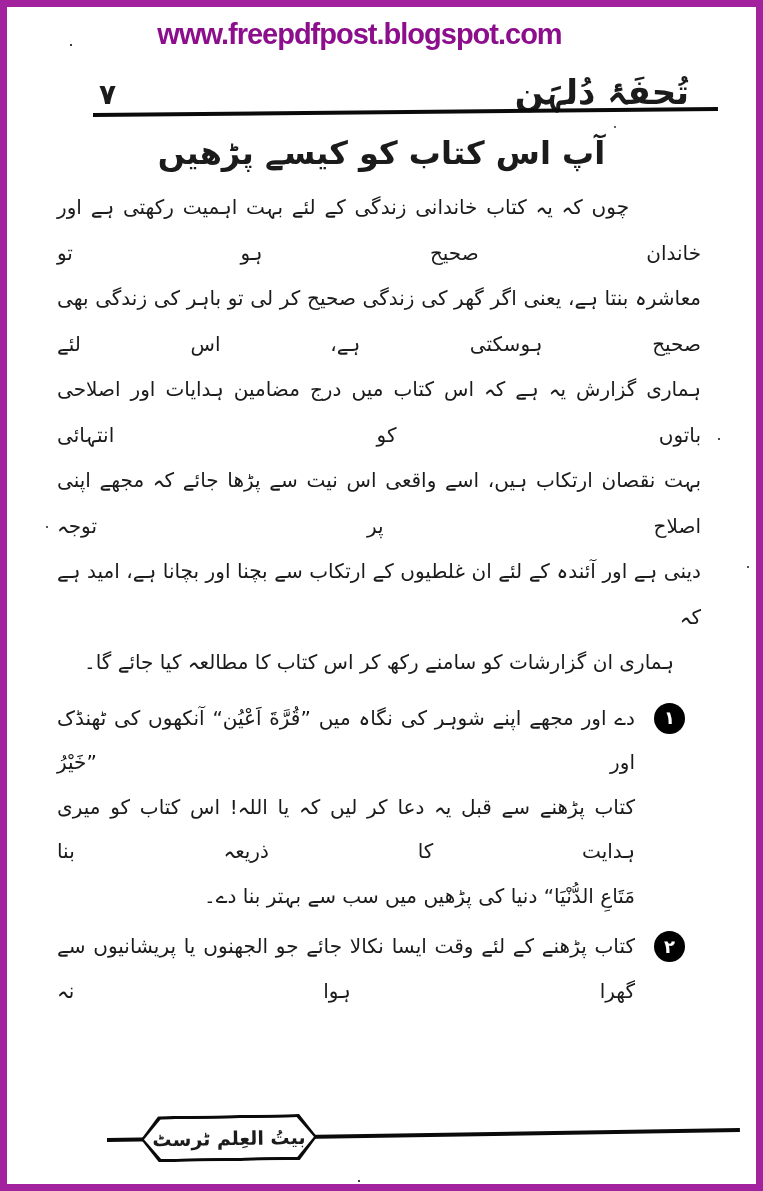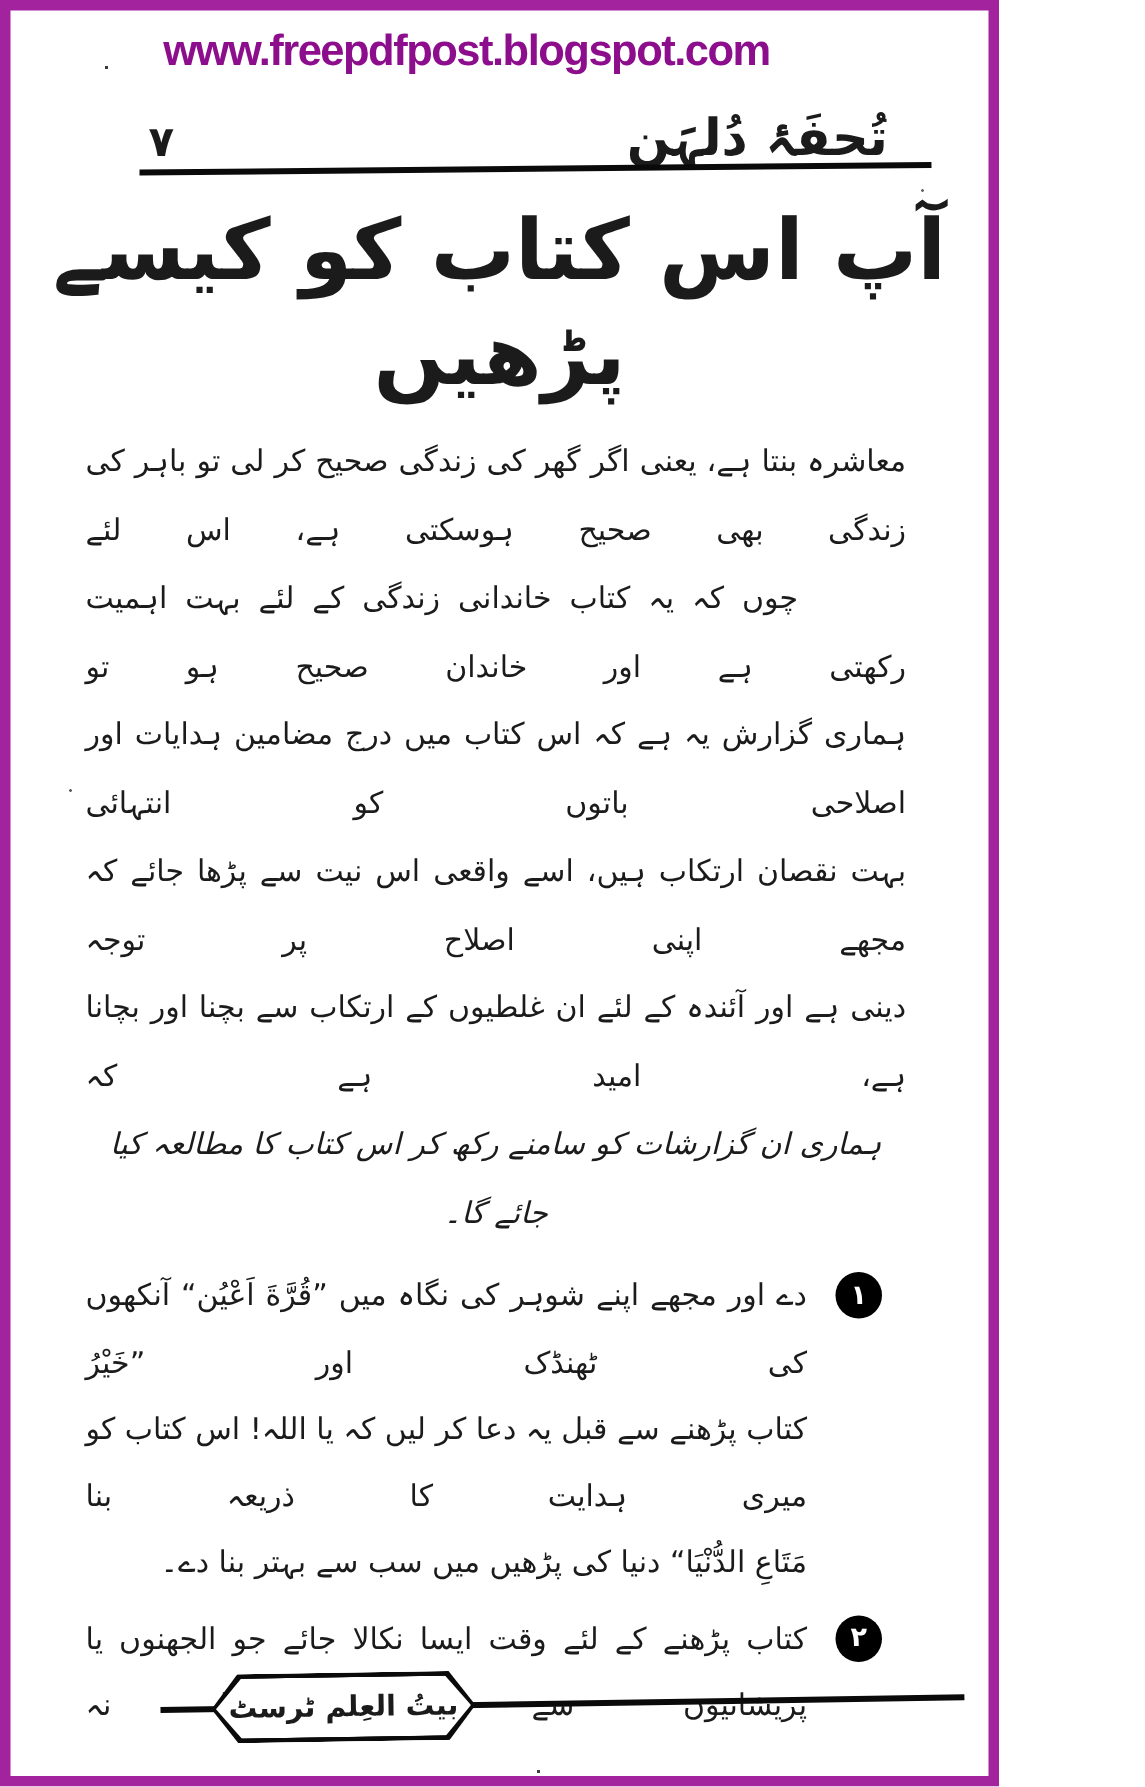--- a/index.html
+++ b/index.html
@@ -3,21 +3,21 @@
 <meta charset="utf-8">
 <style>
   :root{
     --frame:#a2239d;
     --url:#8c0e8c;
     --ink:#1b1b1b;
   }
   html,body{margin:0;padding:0;}
   body{width:763px;height:1191px;background:#ffffff;font-family:"DejaVu Sans",sans-serif;}
   .page{
-    position:relative;width:666px;height:1191px;box-sizing:border-box;
+    position:relative;width:763px;height:1191px;box-sizing:border-box;
     border:7px solid var(--frame);background:#ffffff;overflow:hidden;color:var(--ink);
     background-image:
       radial-gradient(circle 2px at 64px 38px,#3a3a3a 60%,transparent 65%),
       radial-gradient(circle 2px at 712px 432px,#4a4a4a 60%,transparent 65%),
       radial-gradient(circle 1.5px at 40px 520px,#5a5a5a 60%,transparent 65%),
       radial-gradient(circle 1.5px at 741px 560px,#555 60%,transparent 65%),
       radial-gradient(circle 2px at 352px 1174px,#3f3f3f 60%,transparent 65%),
       radial-gradient(circle 1.5px at 608px 120px,#666 60%,transparent 65%);
   }
   .url{
@@ -30,30 +30,30 @@
     position:absolute;right:67px;bottom:-2px;font-size:34px;font-weight:700;
     direction:rtl;line-height:1;
   }
   .page-number{position:absolute;left:92px;bottom:-4px;font-size:28px;font-weight:700;}
   .rule{
     height:4px;background:#0a0a0a;margin:6px 38px 0 86px;
     transform:rotate(-0.55deg);transform-origin:left center;
   }
   .chapter-title{
     margin:16px 0 0;text-align:center;direction:rtl;
-    font-size:56px;font-weight:700;line-height:1.25;
+    font-size:32px;font-weight:700;line-height:1.25;
   }
   .intro{margin:12px 55px 0 50px;direction:rtl;}
   .items{margin:4px 55px 0 50px;direction:rtl;}
   .line{
     direction:rtl;font-size:20px;line-height:45.5px;
     text-align:justify;text-align-last:justify;white-space:normal;
   }
   .items .line{line-height:44.5px;}
-  .line.center{text-align:center;text-align-last:center;font-style:italic;}
+  .line.center{text-align:center;text-align-last:center;}
   .line.right{text-align:right;text-align-last:right;}
   .line.indent{text-indent:72px;}
   .item{position:relative;padding-right:66px;margin-top:6px;}
   .item:first-child{margin-top:10px;}
   .badge{
     position:absolute;right:16px;top:7px;width:31px;height:31px;border-radius:50%;
     background:#000;color:#fff;display:flex;align-items:center;justify-content:center;
     font-size:18px;font-weight:700;line-height:1;
   }
   .footer{
@@ -81,22 +81,22 @@
   <div class="header">
     <span class="page-number">۷</span>
     <span class="book-title">تُحفَۂ دُلہَن</span>
   </div>
 
   <div class="rule"></div>
 
   <div class="chapter-title">آپ اس کتاب کو کیسے پڑھیں</div>
 
   <div class="intro">
+      <div class="line justify indent" dir="rtl">چوں کہ یہ کتاب خاندانی زندگی کے لئے بہت اہمیت رکھتی ہے اور خاندان صحیح ہو تو</div>
       <div class="line justify" dir="rtl">معاشرہ بنتا ہے، یعنی اگر گھر کی زندگی صحیح کر لی تو باہر کی زندگی بھی صحیح ہوسکتی ہے، اس لئے</div>
-      <div class="line justify indent" dir="rtl">چوں کہ یہ کتاب خاندانی زندگی کے لئے بہت اہمیت رکھتی ہے اور خاندان صحیح ہو تو</div>
       <div class="line justify" dir="rtl">ہماری گزارش یہ ہے کہ اس کتاب میں درج مضامین ہدایات اور اصلاحی باتوں کو انتہائی</div>
       <div class="line justify" dir="rtl">بہت نقصان ارتکاب ہیں، اسے واقعی اس نیت سے پڑھا جائے کہ مجھے اپنی اصلاح پر توجہ</div>
       <div class="line justify" dir="rtl">دینی ہے اور آئندہ کے لئے ان غلطیوں کے ارتکاب سے بچنا اور بچانا ہے، امید ہے کہ</div>
       <div class="line center" dir="rtl">ہماری ان گزارشات کو سامنے رکھ کر اس کتاب کا مطالعہ کیا جائے گا۔</div>
     </div>
 
   <div class="items">
       <div class="item">
         <span class="badge">۱</span>
         <div class="line justify" dir="rtl">دے اور مجھے اپنے شوہر کی نگاہ میں ”قُرَّةَ اَعْیُن“ آنکھوں کی ٹھنڈک اور ”خَیْرُ</div>

